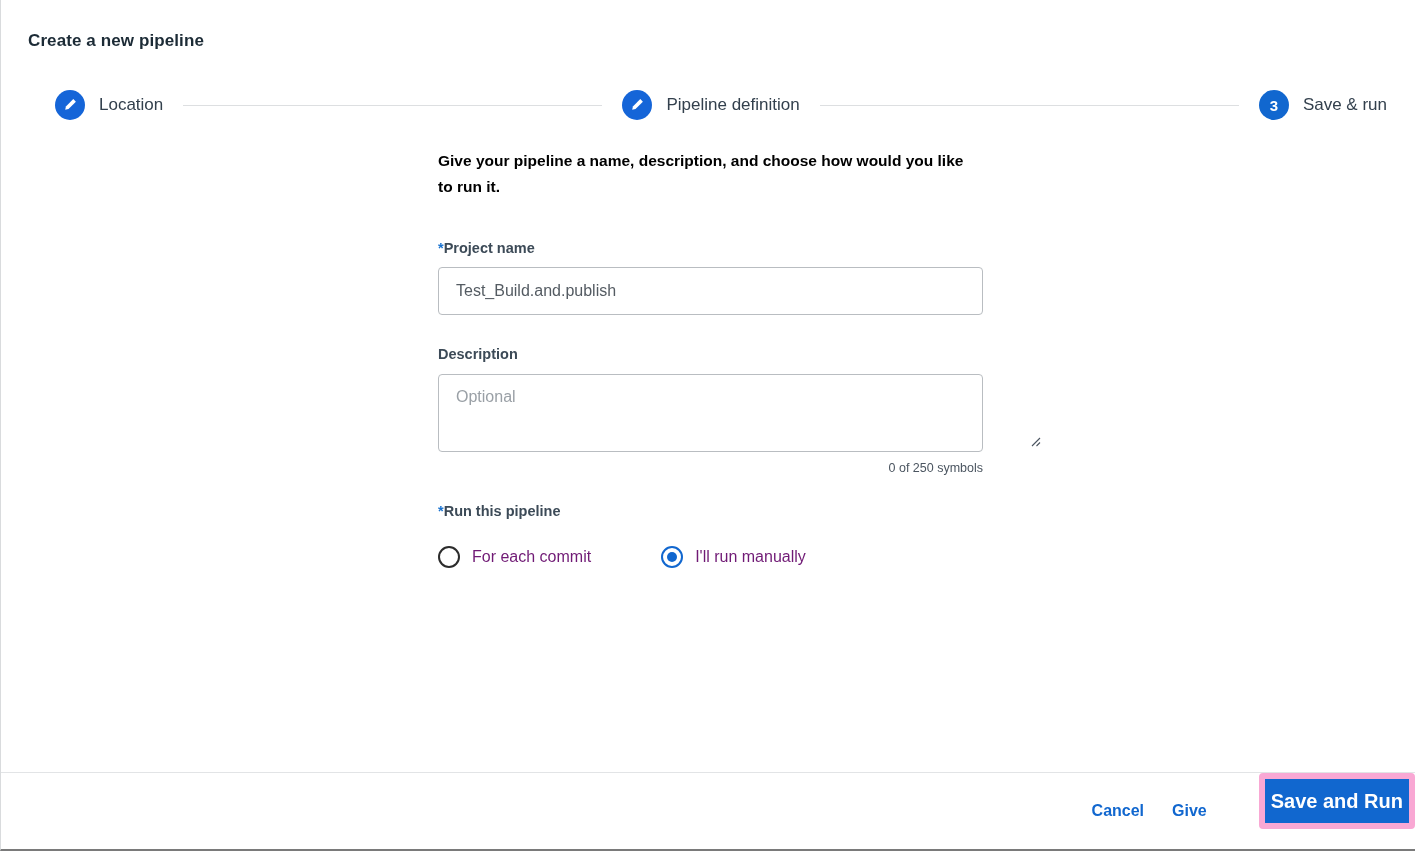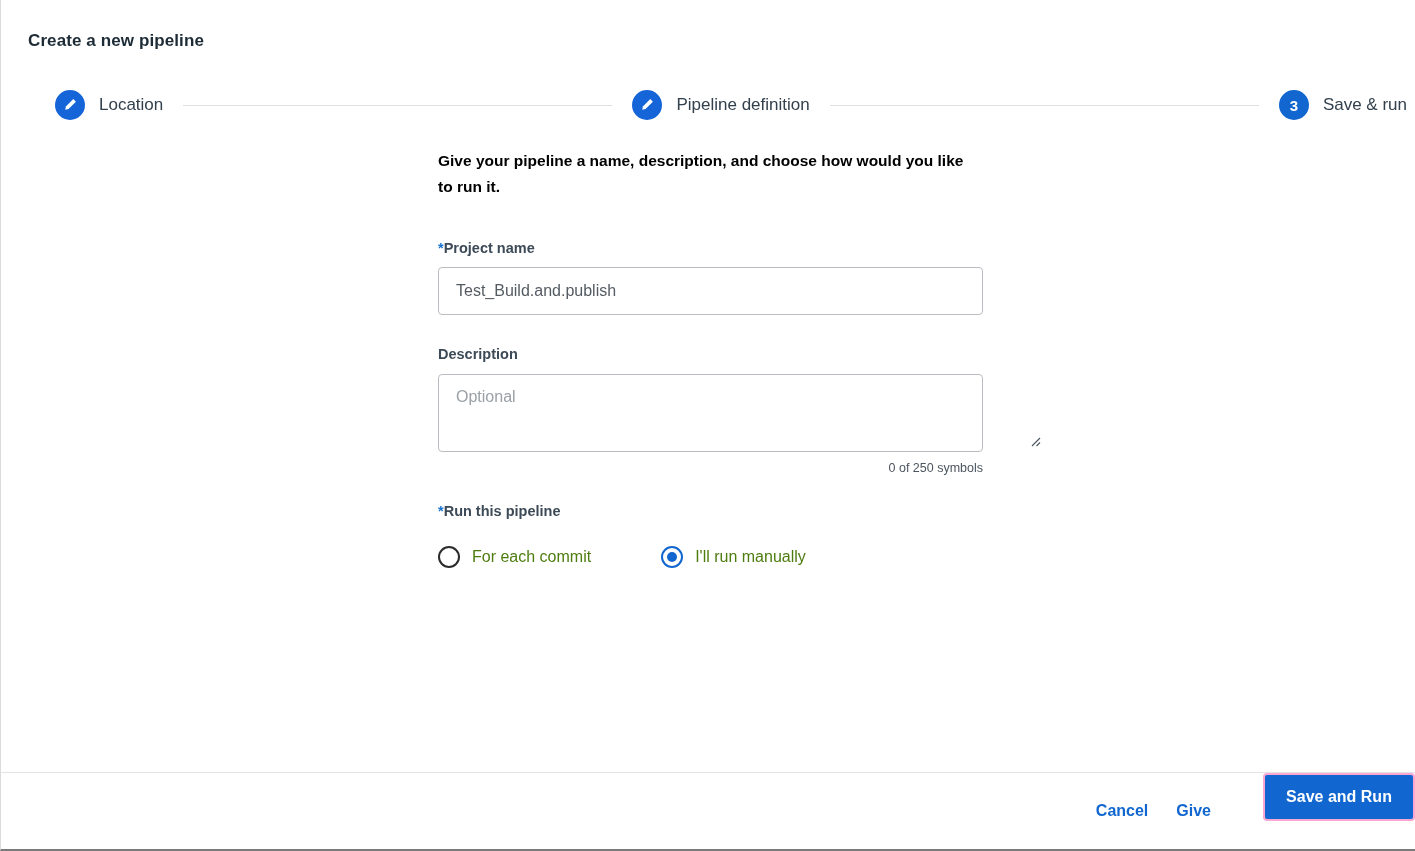--- a/index.html
+++ b/index.html
@@ -30,21 +30,21 @@
     font-size: 17px;
     font-weight: bold;
     color: #1c2b36;
     letter-spacing: 0.1px;
   }
 
   
   .stepper {
     position: absolute;
     left: 54px;
-    right: 8px;
+    right: 28px;
     top: 86px;
     height: 38px;
     display: flex;
     align-items: center;
   }
   .step {
     display: flex;
     align-items: center;
     flex: 0 0 auto;
   }
@@ -187,21 +187,21 @@
     top: 50%;
     width: 10px;
     height: 10px;
     margin: -5px 0 0 -5px;
     border-radius: 50%;
     background: #1167cf;
   }
   .radio-text {
     margin-left: 12px;
     font-size: 16px;
-    color: #4d7c0f;
+    color: #701a75;
     white-space: nowrap;
   }
 
   
   .footer-divider {
     position: absolute;
     left: 0;
     right: 0;
     top: 772px;
     height: 1px;
@@ -236,28 +236,28 @@
     font-weight: bold;
     color: #1167cf;
     cursor: pointer;
     height: 48px;
     min-width: 152px;
     margin-left: 36px;
     margin-right: 30px;
   }
   .btn-primary {
     background: #1167cf;
-    border: 2px solid #f9a8d4;
+    border: 6px solid #f9a8d4;
     border-radius: 4px;
     font-family: "Liberation Sans", sans-serif;
-    font-size: 16px;
+    font-size: 20px;
     font-weight: bold;
     color: #ffffff;
     cursor: pointer;
-    height: 48px;
+    height: 56px;
     min-width: 152px;
     margin-left: 38px;
   }
 </style>
 </head>
 <body>
 
 <div class="page">
 
   <div class="page-title">Create a new pipeline</div>

